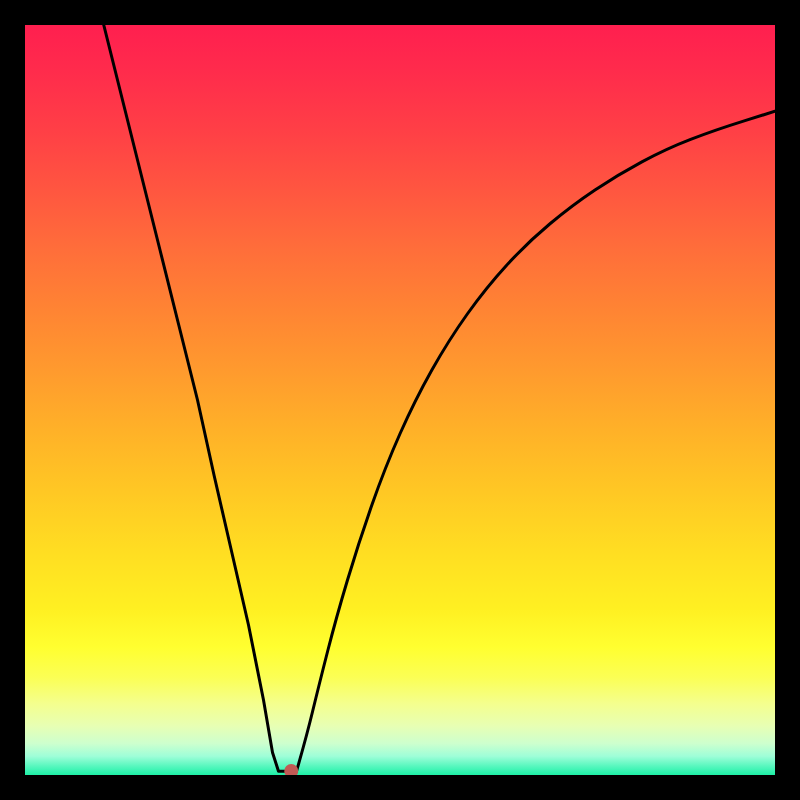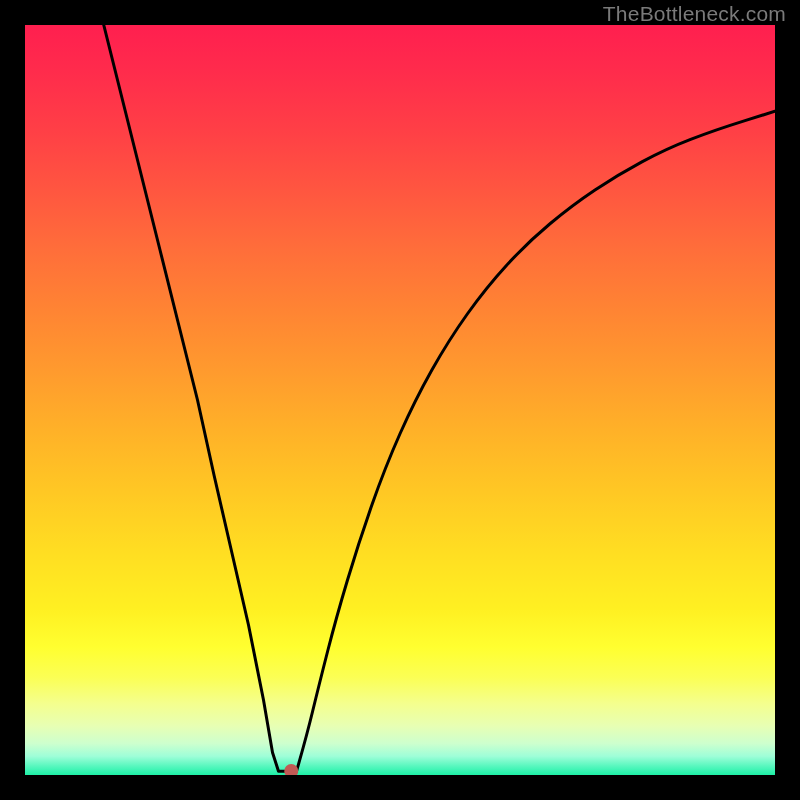--- a/index.html
+++ b/index.html
@@ -81,14 +81,13 @@
             <stop offset="100%" stop-color="#1ef0a6"></stop>
           </linearGradient>
       </defs>
       <rect x="0" y="0" width="750" height="750" fill="url(#bg-grad)"></rect>
     </svg>
     <svg class="curve-svg" viewBox="0 0 750 750" preserveAspectRatio="none">
       <path id="curve-path" d="M 78.75 0.00 L 97.50 75.00 L 116.25 150.00 L 135.00 225.00 L 153.75 300.00 L 172.50 375.00 L 189.00 450.00 L 206.25 525.00 L 223.50 600.00 L 238.50 675.00 L 247.50 727.50 L 253.50 746.25 L 271.50 746.25 L 271.50 746.25 Q 281.25 712.50 287.63 686.25 Q 294.00 660.00 302.63 626.25 Q 311.25 592.50 322.50 555.00 Q 333.75 517.50 346.88 480.00 Q 360.00 442.50 375.00 408.75 Q 390.00 375.00 406.88 345.00 Q 423.75 315.00 442.50 288.75 Q 461.25 262.50 481.88 240.00 Q 502.50 217.50 525.00 198.75 Q 547.50 180.00 570.00 165.00 Q 592.50 150.00 616.88 136.88 Q 641.25 123.75 665.63 114.38 Q 690.00 105.00 720.00 95.63 L 750.00 86.25 " fill="none" stroke="#000000" stroke-width="3" stroke-linejoin="round" stroke-linecap="round"></path>
       <circle id="marker-dot" cx="266.25" cy="746.00" r="7" fill="#c15a55"></circle>
     </svg>
   </div>
-  <div class="watermark">TheBottleneck.com</div>
 </div>
 
 </body></html>

